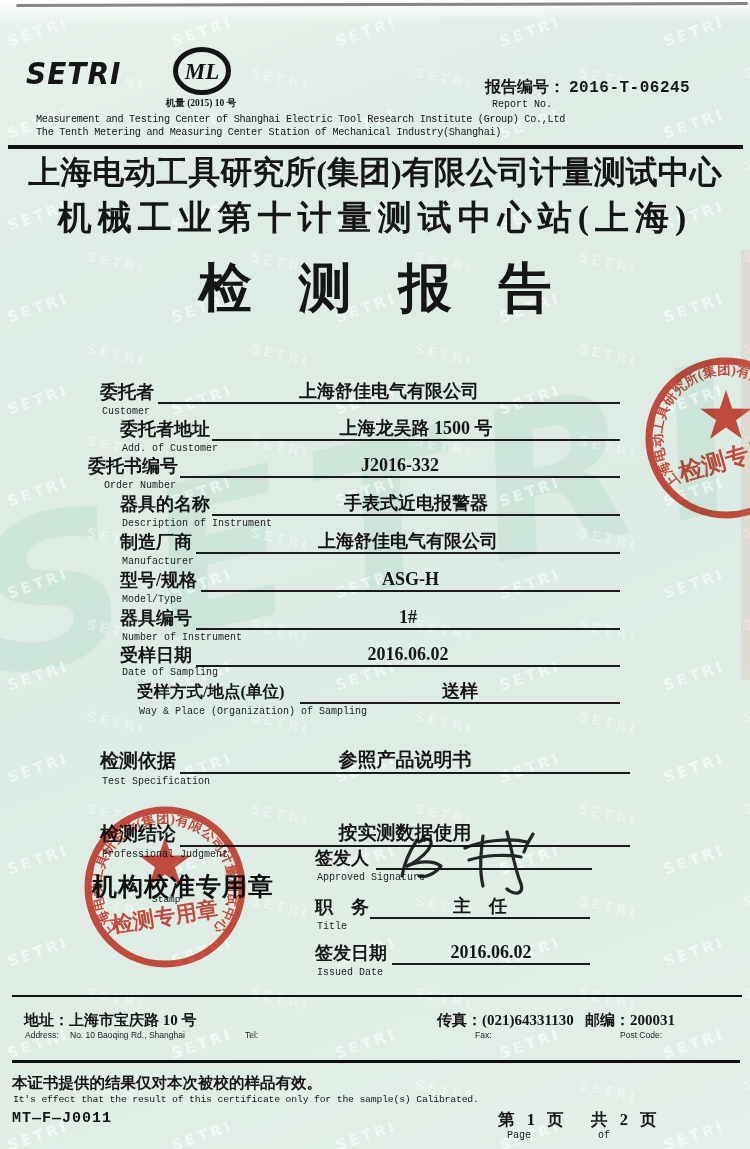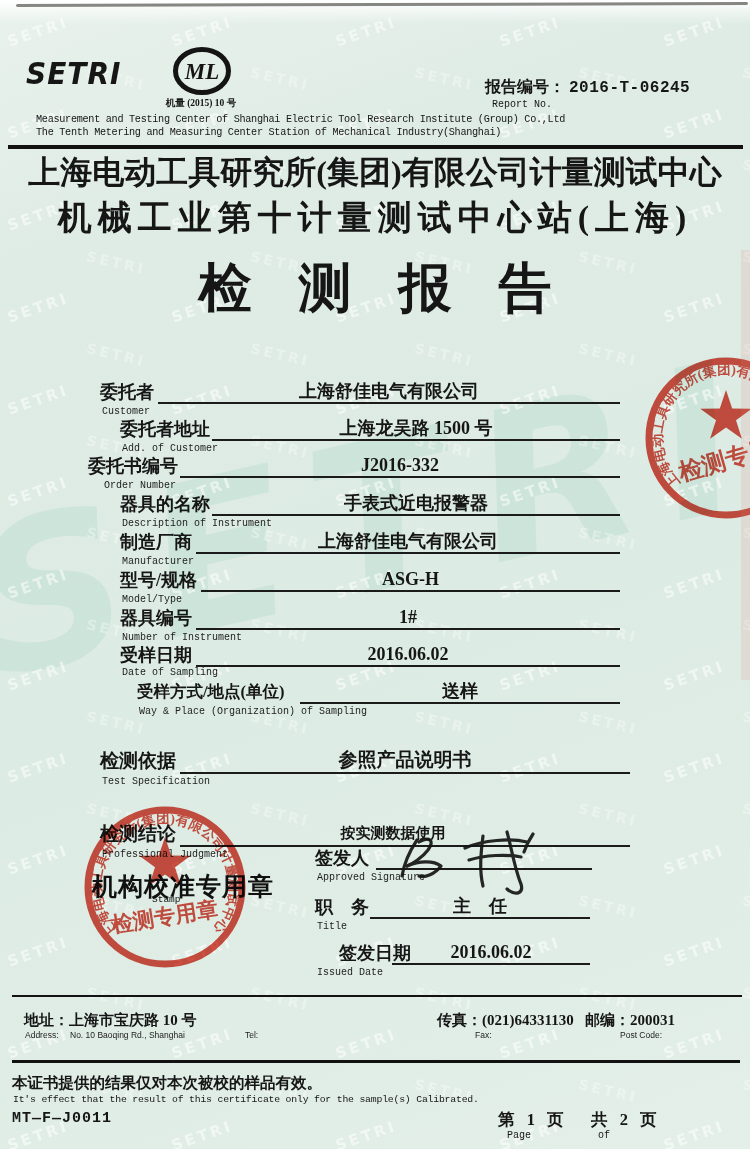--- a/index.html
+++ b/index.html
@@ -156,21 +156,21 @@
   <div>
     <span class="flabel" style="left:100px;top:750px;font-size:19px;">检测依据</span>
     <div class="fline" style="left:180px;top:772px;width:450px;"></div>
     <div class="fvalue" style="left:180px;top:749px;width:450px;font-size:19px;">参照产品说明书</div>
     <span class="fsub" style="left:102px;top:776px;">Test Specification</span>
   </div>
 
   <div>
     <span class="flabel" style="left:100px;top:823px;font-size:19px;">检测结论</span>
     <div class="fline" style="left:180px;top:845px;width:450px;"></div>
-    <div class="fvalue" style="left:168px;top:822px;width:450px;font-size:15px;text-align:center;">按实测数据使用</div>
+    <div class="fvalue" style="left:180px;top:822px;width:450px;font-size:19px;text-align:center;">按实测数据使用</div>
     <span class="fsub" style="left:102px;top:849px;">Professional Judgment</span>
   </div>
 
   <div>
     <span class="flabel" style="left:315px;top:847px;">签发人</span>
     <div class="fline" style="left:376px;top:868px;width:216px;"></div>
     <span class="fsub" style="left:317px;top:872px;">Approved Signature</span>
   </div>
 
   <svg class="sig-svg" width="170" height="72" viewBox="0 0 170 72">
@@ -187,21 +187,21 @@
   </svg>
 
   <div>
     <span class="flabel" style="left:315px;top:896px;">职　务</span>
     <div class="fline" style="left:370px;top:917px;width:220px;"></div>
     <div class="fvalue" style="left:370px;top:895px;width:220px;">主　任</div>
     <span class="fsub" style="left:317px;top:921px;">Title</span>
   </div>
 
   <div>
-    <span class="flabel" style="left:315px;top:942px;margin-left:24px;">签发日期</span>
+    <span class="flabel" style="left:315px;top:942px;">签发日期</span>
     <div class="fline" style="left:392px;top:963px;width:198px;"></div>
     <div class="fvalue" style="left:392px;top:941px;width:198px;">2016.06.02</div>
     <span class="fsub" style="left:317px;top:967px;">Issued Date</span>
   </div>
 
   <div class="abs stamp-overlay">机构校准专用章</div>
   <div class="abs stamp-overlay-sub">Stamp</div>
 
   <svg class="stamp" style="left:76px;top:798px;" width="178" height="178" viewBox="0 0 178 178">
     <circle cx="89" cy="89" r="77" fill="none" stroke="#d6392a" stroke-width="7"></circle>

